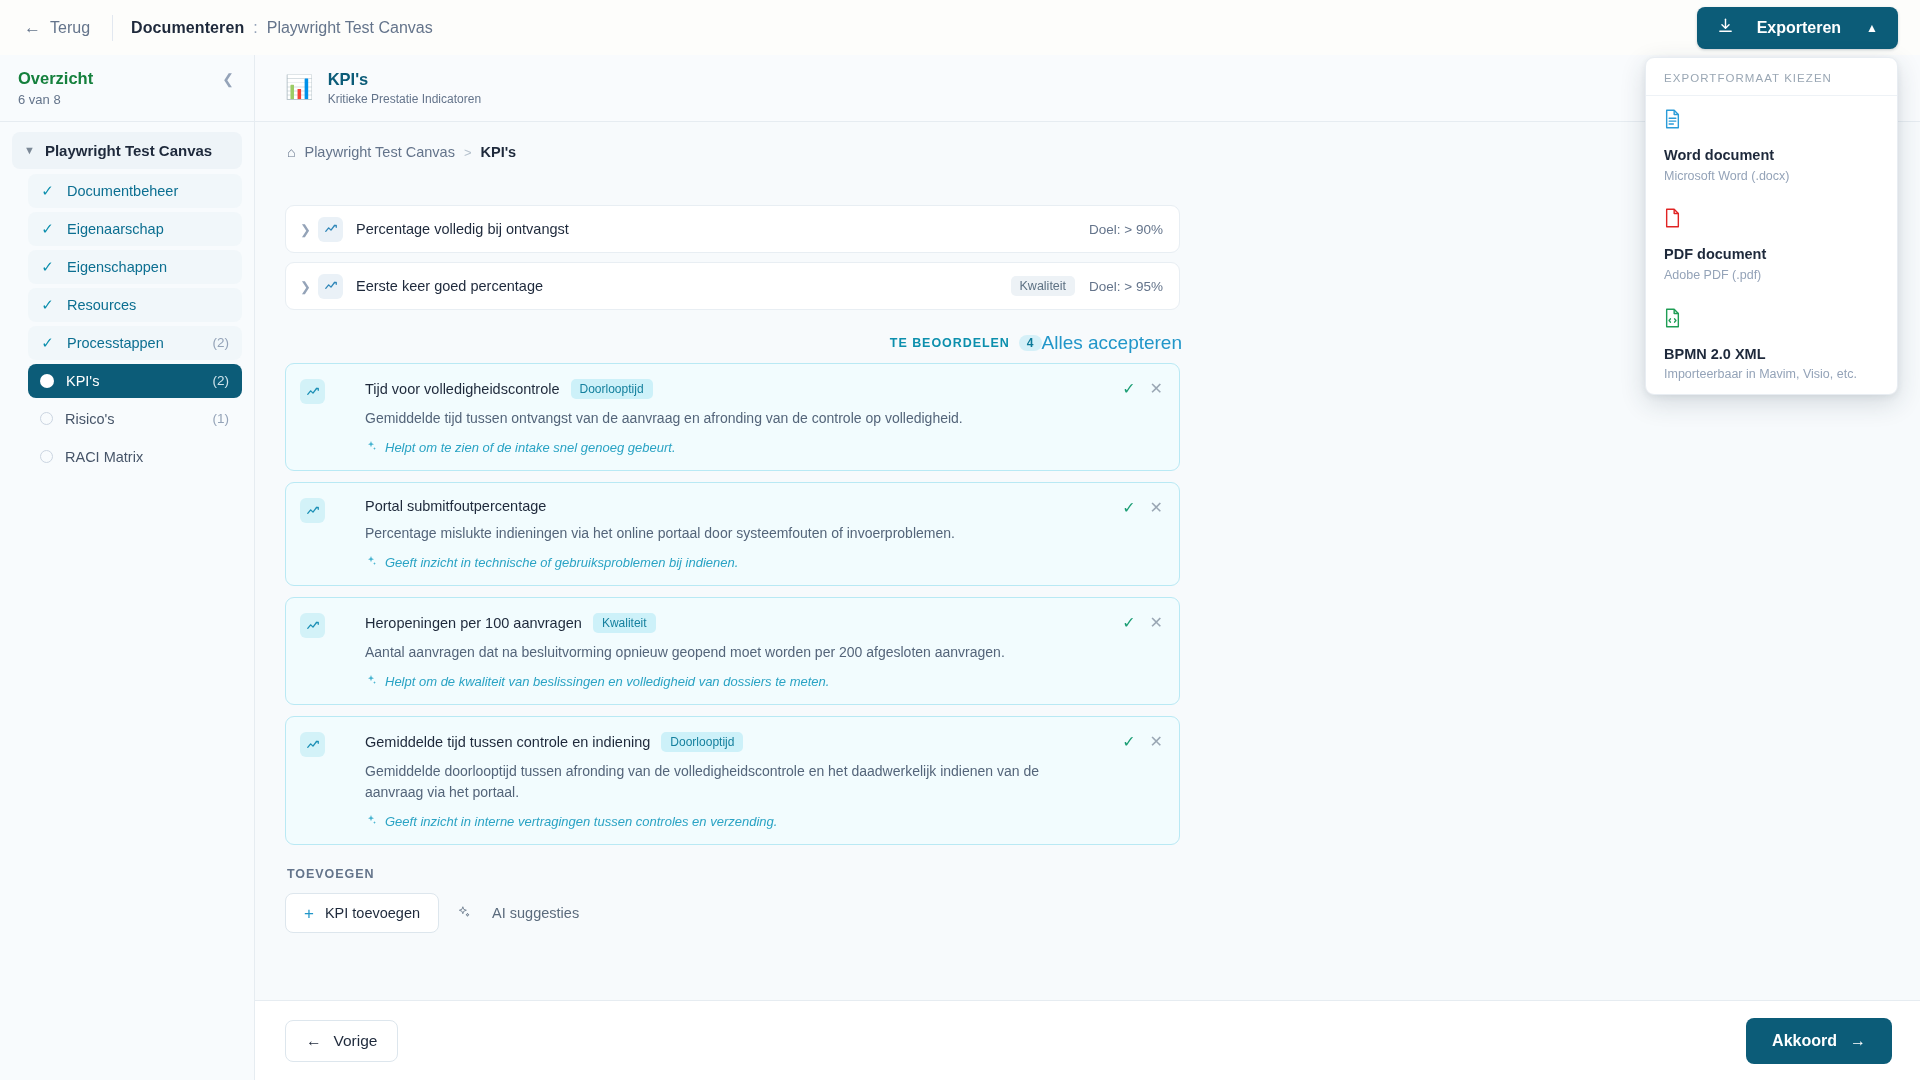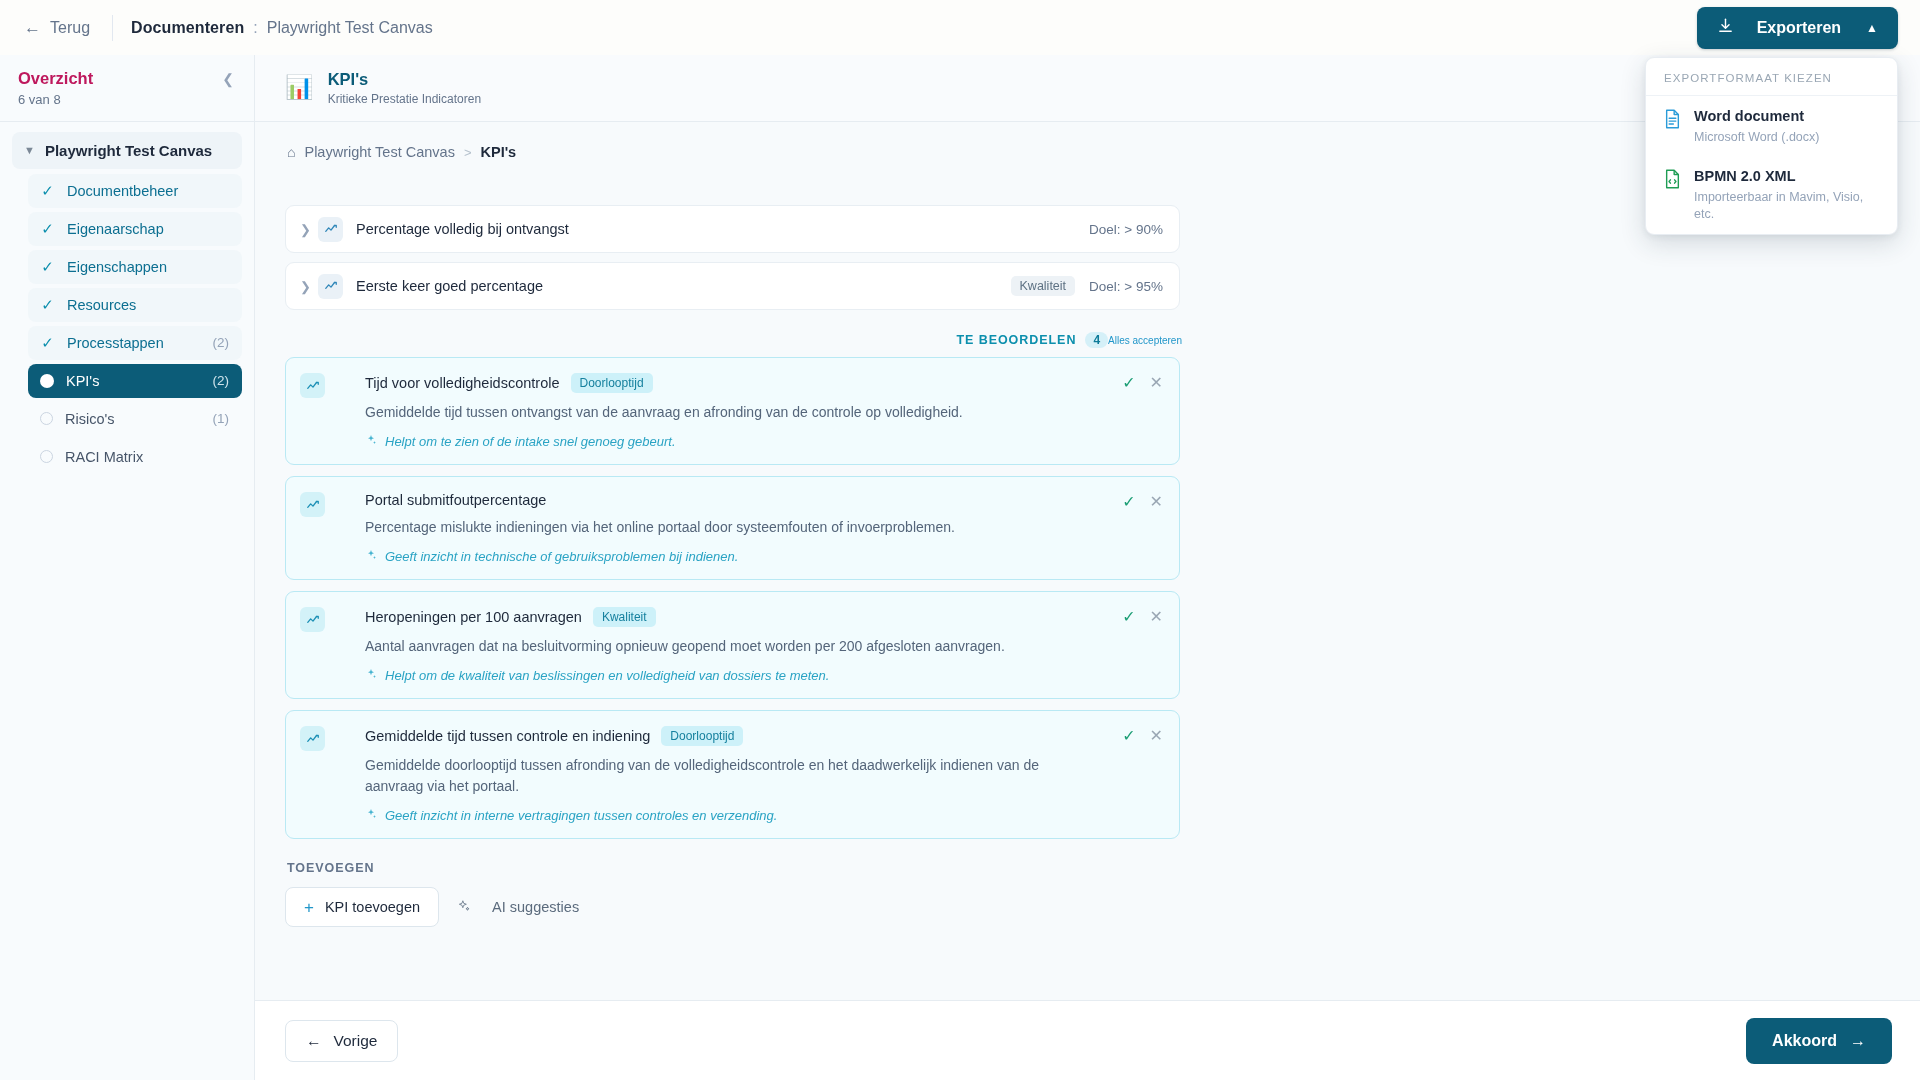--- a/index.html
+++ b/index.html
@@ -58,41 +58,42 @@
   .export-menu-title {
     font-size: 11.5px; letter-spacing: 1.05px; color: #9aa7b4;
     padding: 14px 18px 11px 18px;
     border-bottom: 1px solid #eef2f6;
     text-transform: uppercase;
   }
   .export-item {
     display: flex; gap: 13px; align-items: flex-start;
     padding: 11px 18px 11px 18px;
     cursor: pointer;
+    flex-direction: column;
   }
   .export-item .doc-ico { margin-top: 2px; flex: 0 0 17px; }
   .export-item-name { font-size: 14.5px; color: #1e293b; font-weight: bold; line-height: 1.35; }
   .export-item-sub { font-size: 12.5px; color: #94a3b8; margin-top: 2px; line-height: 1.35; }
 
   
   .body { flex: 1; display: flex; min-height: 0; }
 
   
   .sidebar {
     width: 255px; min-width: 255px;
     background: #f8fbfd;
     border-right: 1px solid #e6ecf1;
     display: flex; flex-direction: column;
   }
   .sidebar-head {
     padding: 13px 18px 14px 18px;
     border-bottom: 1px solid #e6ecf1;
     display: flex; align-items: flex-start; justify-content: space-between;
   }
-  .sidebar-title { font-size: 16.5px; font-weight: bold; color: #be185d; line-height: 1.25; }
+  .sidebar-title { font-size: 16.5px; font-weight: bold; color: #15803d; line-height: 1.25; }
   .sidebar-sub { font-size: 13px; color: #64748b; margin-top: 3px; }
   .collapse-btn { color: #94a3b8; font-size: 14px; cursor: pointer; padding: 4px 2px; line-height: 1; }
 
   .tree { padding: 10px 12px 0 12px; }
   .tree-root {
     display: flex; align-items: center; gap: 10px;
     background: #eef4f8; border-radius: 8px;
     padding: 10px 12px; cursor: pointer;
   }
   .tree-root .chev { color: #7b8896; font-size: 11px; }
@@ -152,21 +153,21 @@
   .section-label {
     font-size: 12.5px; letter-spacing: .95px; font-weight: bold;
     color: #64748b; text-transform: uppercase;
   }
   .section-label.cyan { color: #0c8fad; }
   .section-count { font-size: 12.5px; color: #94a3b8; }
   .section-count.pill {
     background: #d5f0f8; color: #0c7a99;
     border-radius: 10px; padding: 1px 8px; font-size: 12px; font-weight: bold;
   }
-  .accept-all { font-size: 10px; color: #2196c9; cursor: pointer; }
+  .accept-all { font-size: 19px; color: #2196c9; cursor: pointer; }
 
   
   .est-row {
     background: #ffffff;
     border: 1px solid #e8eef3;
     border-radius: 9px;
     height: 48px;
     display: flex; align-items: center;
     padding: 0 16px 0 14px;
     margin-bottom: 9px;
@@ -298,20 +299,32 @@
             <path d="M12 1.5v5h5"></path>
           <path d="M6 11h8M6 14.5h8M6 18h5" stroke-linecap="round"></path>
         </svg>
       </span>
       <div>
         <div class="export-item-name">Word document</div>
         <div class="export-item-sub">Microsoft Word (.docx)</div>
       </div>
     </div>
 
+    <div class="export-item">
+      <span class="doc-ico">
+        <svg width="17" height="20" viewBox="0 0 20 24" fill="none" stroke="#e02424" stroke-width="1.7" stroke-linejoin="round">
+          <path d="M3 1.5h9l5 5v16H3z"></path>
+            <path d="M12 1.5v5h5"></path>
+        </svg>
+      </span>
+      <div>
+        <div class="export-item-name">PDF document</div>
+        <div class="export-item-sub">Adobe PDF (.pdf)</div>
+      </div>
+    </div>
 
     <div class="export-item">
       <span class="doc-ico">
         <svg width="17" height="20" viewBox="0 0 20 24" fill="none" stroke="#1f9d55" stroke-width="1.7" stroke-linejoin="round">
           <path d="M3 1.5h9l5 5v16H3z"></path>
             <path d="M12 1.5v5h5"></path>
           <path d="M7.5 13l-1.6 2 1.6 2M12.5 13l1.6 2-1.6 2" stroke-linecap="round"></path>
         </svg>
       </span>
       <div>

